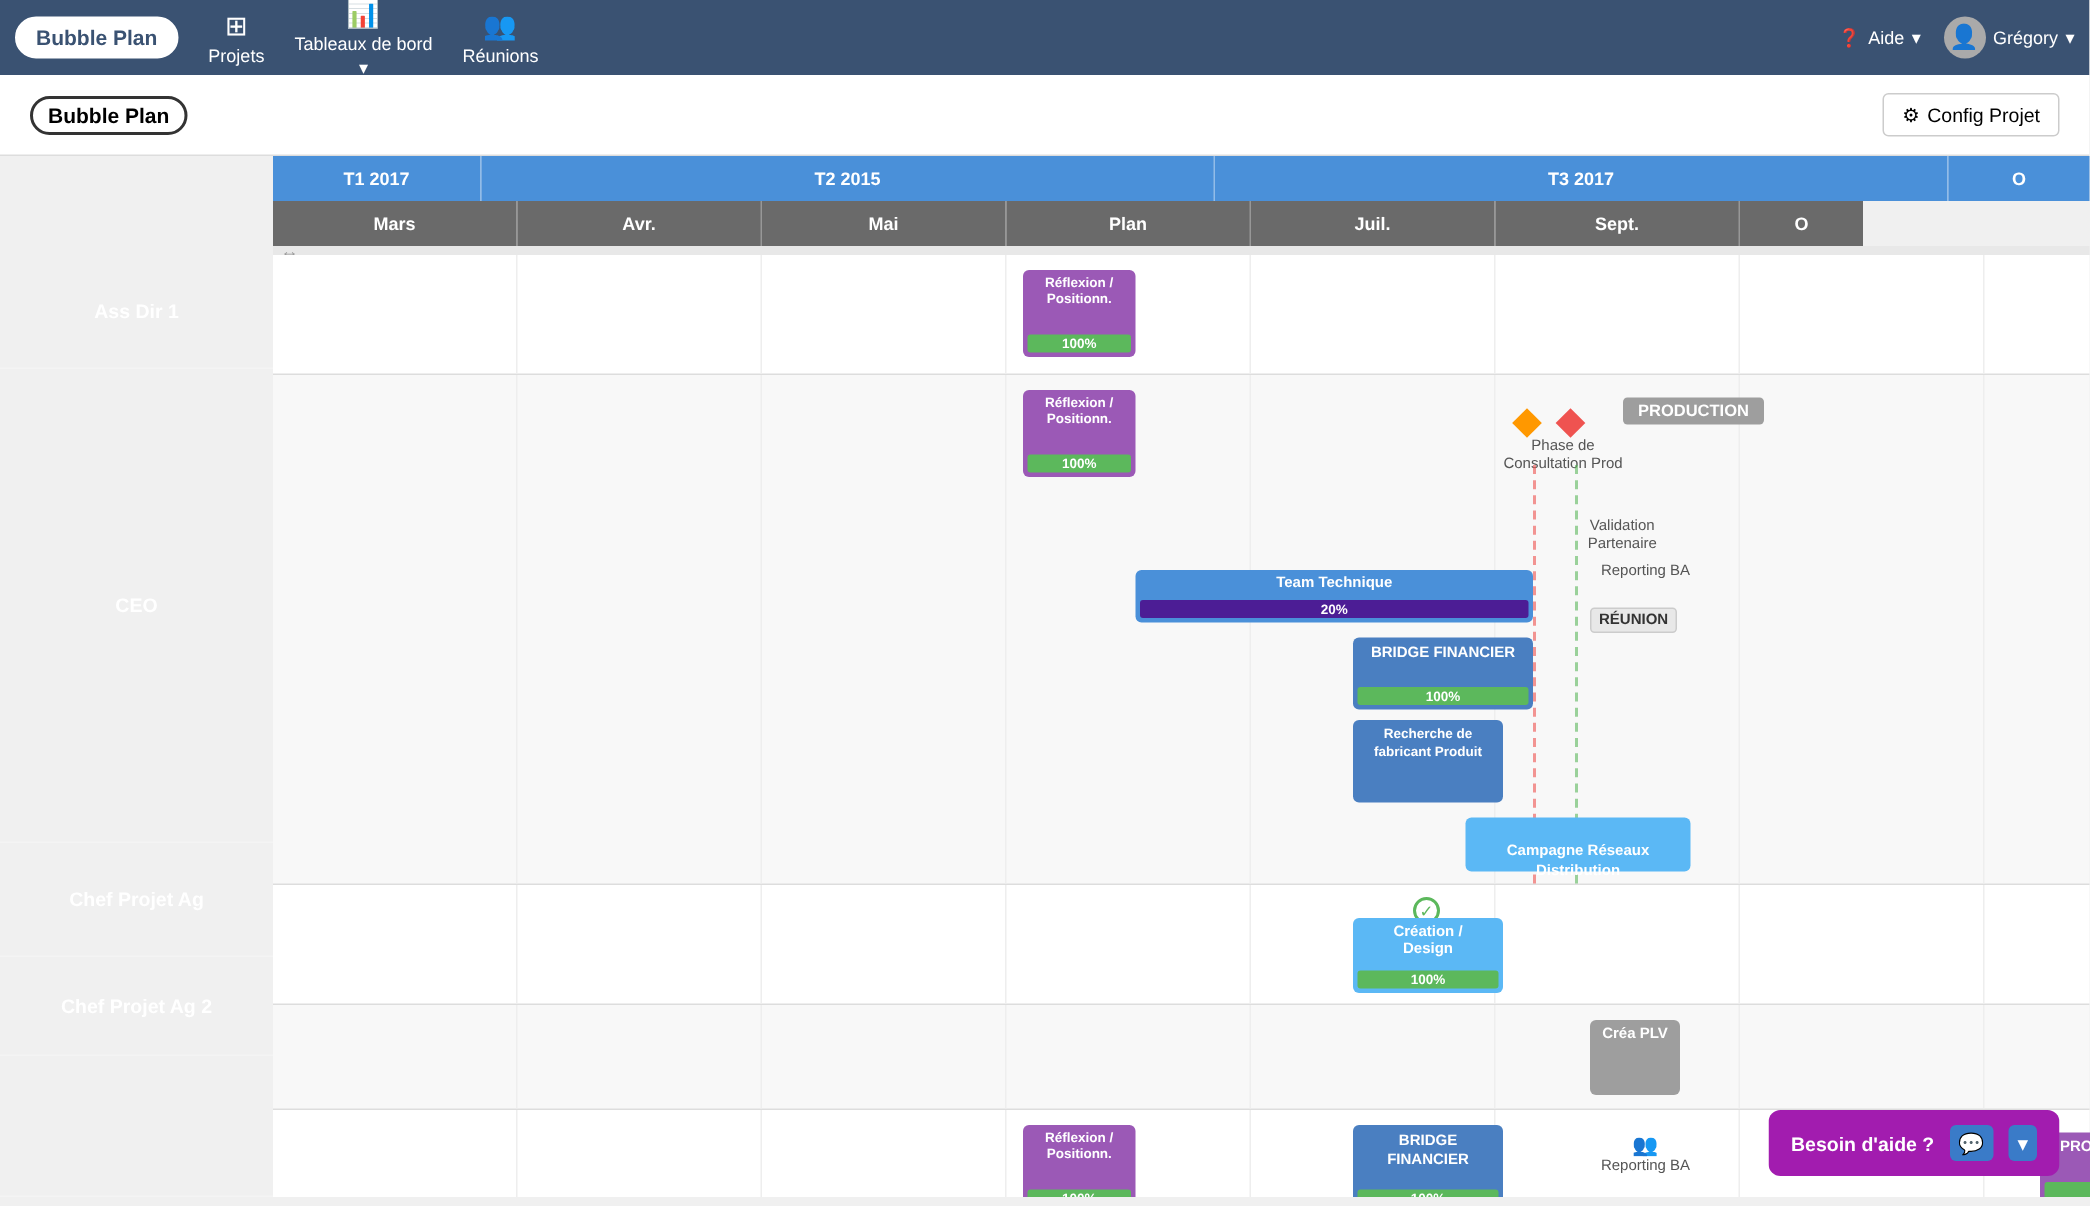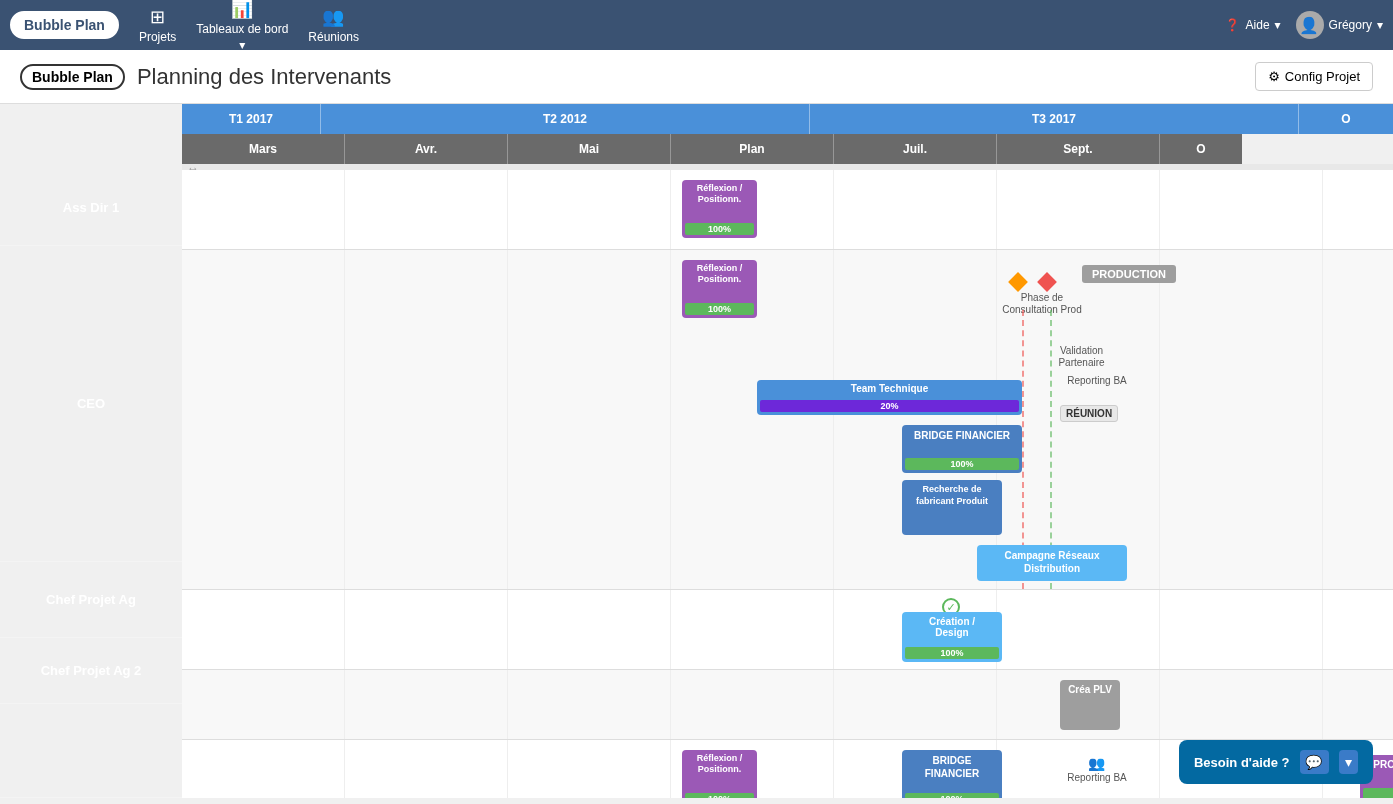--- a/index.html
+++ b/index.html
@@ -72,21 +72,21 @@
       border-bottom: 1px solid rgba(255,255,255,0.3);
       padding: 10px;
       cursor: pointer;
     }
 
     
     .help-widget {
       position: fixed;
       bottom: 20px;
       right: 20px;
-      background: #0369a1;
+      background: #a21caf;
       color: white;
       border-radius: 8px;
       padding: 10px 15px;
       display: flex;
       align-items: center;
       gap: 10px;
       font-size: 13px;
       font-weight: bold;
       cursor: pointer;
       z-index: 100;
@@ -133,21 +133,20 @@
     <div class="nav-user">
       <div class="avatar">👤</div>
       <span>Grégory</span> ▾
     </div>
   </div>
 </nav>
 
 <div class="page-header">
   <div class="page-header-left">
     <div class="page-logo">Bubble Plan</div>
-    <h1 class="page-title">Planning des Intervenants</h1>
   </div>
   <button class="config-btn">
     <span>⚙</span>
     <span>Config Projet</span>
   </button>
 </div>
 
 <div class="gantt-container">
 
   <div style="width:182px; flex-shrink:0; display:flex; flex-direction:column; margin-top:66px;">
@@ -155,21 +154,21 @@
     <div class="sidebar-row" style="height:340px;">CEO</div>
     <div class="sidebar-row" style="height:80px;">Chef Projet Ag</div>
     <div class="sidebar-row" style="height:70px;">Chef Projet Ag 2</div>
     <div class="sidebar-row" style="height:100px;"></div>
   </div>
 
   <div class="gantt-content-area">
 
     <div style="display:flex; height:30px;">
       <div style="width:139px; background:#4a90d9; color:white; display:flex; align-items:center; justify-content:center; font-weight:bold; font-size:12px; border-right:1px solid rgba(255,255,255,0.4); flex-shrink:0;">T1 2017</div>
-      <div style="width:489px; background:#4a90d9; color:white; display:flex; align-items:center; justify-content:center; font-weight:bold; font-size:12px; border-right:1px solid rgba(255,255,255,0.4); flex-shrink:0;">T2 2012</div>
+      <div style="width:489px; background:#4a90d9; color:white; display:flex; align-items:center; justify-content:center; font-weight:bold; font-size:12px; border-right:1px solid rgba(255,255,255,0.4); flex-shrink:0;">T2 2015</div>
       <div style="width:489px; background:#4a90d9; color:white; display:flex; align-items:center; justify-content:center; font-weight:bold; font-size:12px; border-right:1px solid rgba(255,255,255,0.4); flex-shrink:0;">T3 2017</div>
       <div style="flex:1; background:#4a90d9; color:white; display:flex; align-items:center; justify-content:center; font-weight:bold; font-size:12px; flex-shrink:0;">O</div>
     </div>
 
     <div style="display:flex; height:30px;">
       <div style="width:163px; background:#6a6a6a; color:white; display:flex; align-items:center; justify-content:center; font-size:12px; font-weight:bold; border-right:1px solid rgba(255,255,255,0.3); flex-shrink:0;">Mars</div>
       <div style="width:163px; background:#6a6a6a; color:white; display:flex; align-items:center; justify-content:center; font-size:12px; font-weight:bold; border-right:1px solid rgba(255,255,255,0.3); flex-shrink:0;">Avr.</div>
       <div style="width:163px; background:#6a6a6a; color:white; display:flex; align-items:center; justify-content:center; font-size:12px; font-weight:bold; border-right:1px solid rgba(255,255,255,0.3); flex-shrink:0;">Mai</div>
       <div style="width:163px; background:#6a6a6a; color:white; display:flex; align-items:center; justify-content:center; font-size:12px; font-weight:bold; border-right:1px solid rgba(255,255,255,0.3); flex-shrink:0;">Plan</div>
       <div style="width:163px; background:#6a6a6a; color:white; display:flex; align-items:center; justify-content:center; font-size:12px; font-weight:bold; border-right:1px solid rgba(255,255,255,0.3); flex-shrink:0;">Juil.</div>
@@ -220,38 +219,38 @@
         <div style="position:absolute; left:820px; top:42px; font-size:10px; color:#555; text-align:center; width:80px; line-height:1.2;">Phase de Consultation Prod</div>
 
         <div style="position:absolute; left:840px; top:60px; bottom:0; border-left:2px dashed #ef5350; opacity:0.6;"></div>
         <div style="position:absolute; left:868px; top:60px; bottom:0; border-left:2px dashed #5cb85c; opacity:0.6;"></div>
 
         <div style="position:absolute; left:900px; top:15px; background:#9e9e9e; color:white; padding:3px 10px; border-radius:3px; font-size:11px; font-weight:bold;">PRODUCTION</div>
 
 
         <div style="position:absolute; left:575px; top:130px; width:265px; height:35px; background:#4a90d9; border-radius:4px; padding:3px 6px; cursor:pointer;">
           <div style="color:white; font-size:10px; font-weight:bold; text-align:center;">Team Technique</div>
-          <div style="position:absolute; bottom:3px; left:3px; right:3px; background:#6d28d9; border-radius:2px; text-align:center; font-size:9px; color:white; font-weight:bold; padding:1px 0;">20%</div>
+          <div style="position:absolute; bottom:3px; left:3px; right:3px; background:#4c1d95; border-radius:2px; text-align:center; font-size:9px; color:white; font-weight:bold; padding:1px 0;">20%</div>
         </div>
 
         <div style="position:absolute; left:862px; top:95px; font-size:10px; color:#555; text-align:center; width:75px; line-height:1.2;">Validation Partenaire</div>
 
         <div style="position:absolute; left:720px; top:175px; width:120px; height:48px; background:#4a7fc1; border-radius:4px; padding:4px 6px; cursor:pointer;">
           <div style="color:white; font-size:10px; font-weight:bold; text-align:center; line-height:1.3;">BRIDGE FINANCIER</div>
           <div style="position:absolute; bottom:3px; left:3px; right:3px; background:#5cb85c; border-radius:2px; text-align:center; font-size:9px; color:white; font-weight:bold; padding:1px 0;">100%</div>
         </div>
 
         <div style="position:absolute; left:880px; top:125px; font-size:10px; color:#555; text-align:center; width:70px; line-height:1.2;">Reporting BA</div>
         <div style="position:absolute; left:878px; top:155px; background:#e8e8e8; border:1px solid #ccc; border-radius:3px; padding:2px 5px; font-size:10px; color:#333; font-weight:bold;">RÉUNION</div>
 
         <div style="position:absolute; left:720px; top:230px; width:100px; height:55px; background:#4a7fc1; border-radius:4px; padding:4px 5px; cursor:pointer;">
           <div style="color:white; font-size:9px; font-weight:bold; text-align:center; line-height:1.3;">Recherche de fabricant Produit</div>
         </div>
 
-        <div style="position:absolute; left:795px; top:295px; width:150px; height:36px; background:#5bb8f5; border-radius:4px; padding:4px 6px; cursor:pointer;">
+        <div style="position:absolute; left:795px; top:295px; width:150px; height:36px; background:#5bb8f5; border-radius:4px; padding:16px 6px; cursor:pointer;">
           <div style="color:white; font-size:10px; font-weight:bold; text-align:center; line-height:1.3;">Campagne Réseaux Distribution</div>
         </div>
       </div>
 
       <div style="position:relative; height:80px; border-bottom:1px solid #ddd; background:white; display:flex;">
         <div style="width:163px; border-right:1px solid #eee; flex-shrink:0;"></div>
         <div style="width:163px; border-right:1px solid #eee; flex-shrink:0;"></div>
         <div style="width:163px; border-right:1px solid #eee; flex-shrink:0;"></div>
         <div style="width:163px; border-right:1px solid #eee; flex-shrink:0;"></div>
         <div style="width:163px; border-right:1px solid #eee; flex-shrink:0;"></div>

